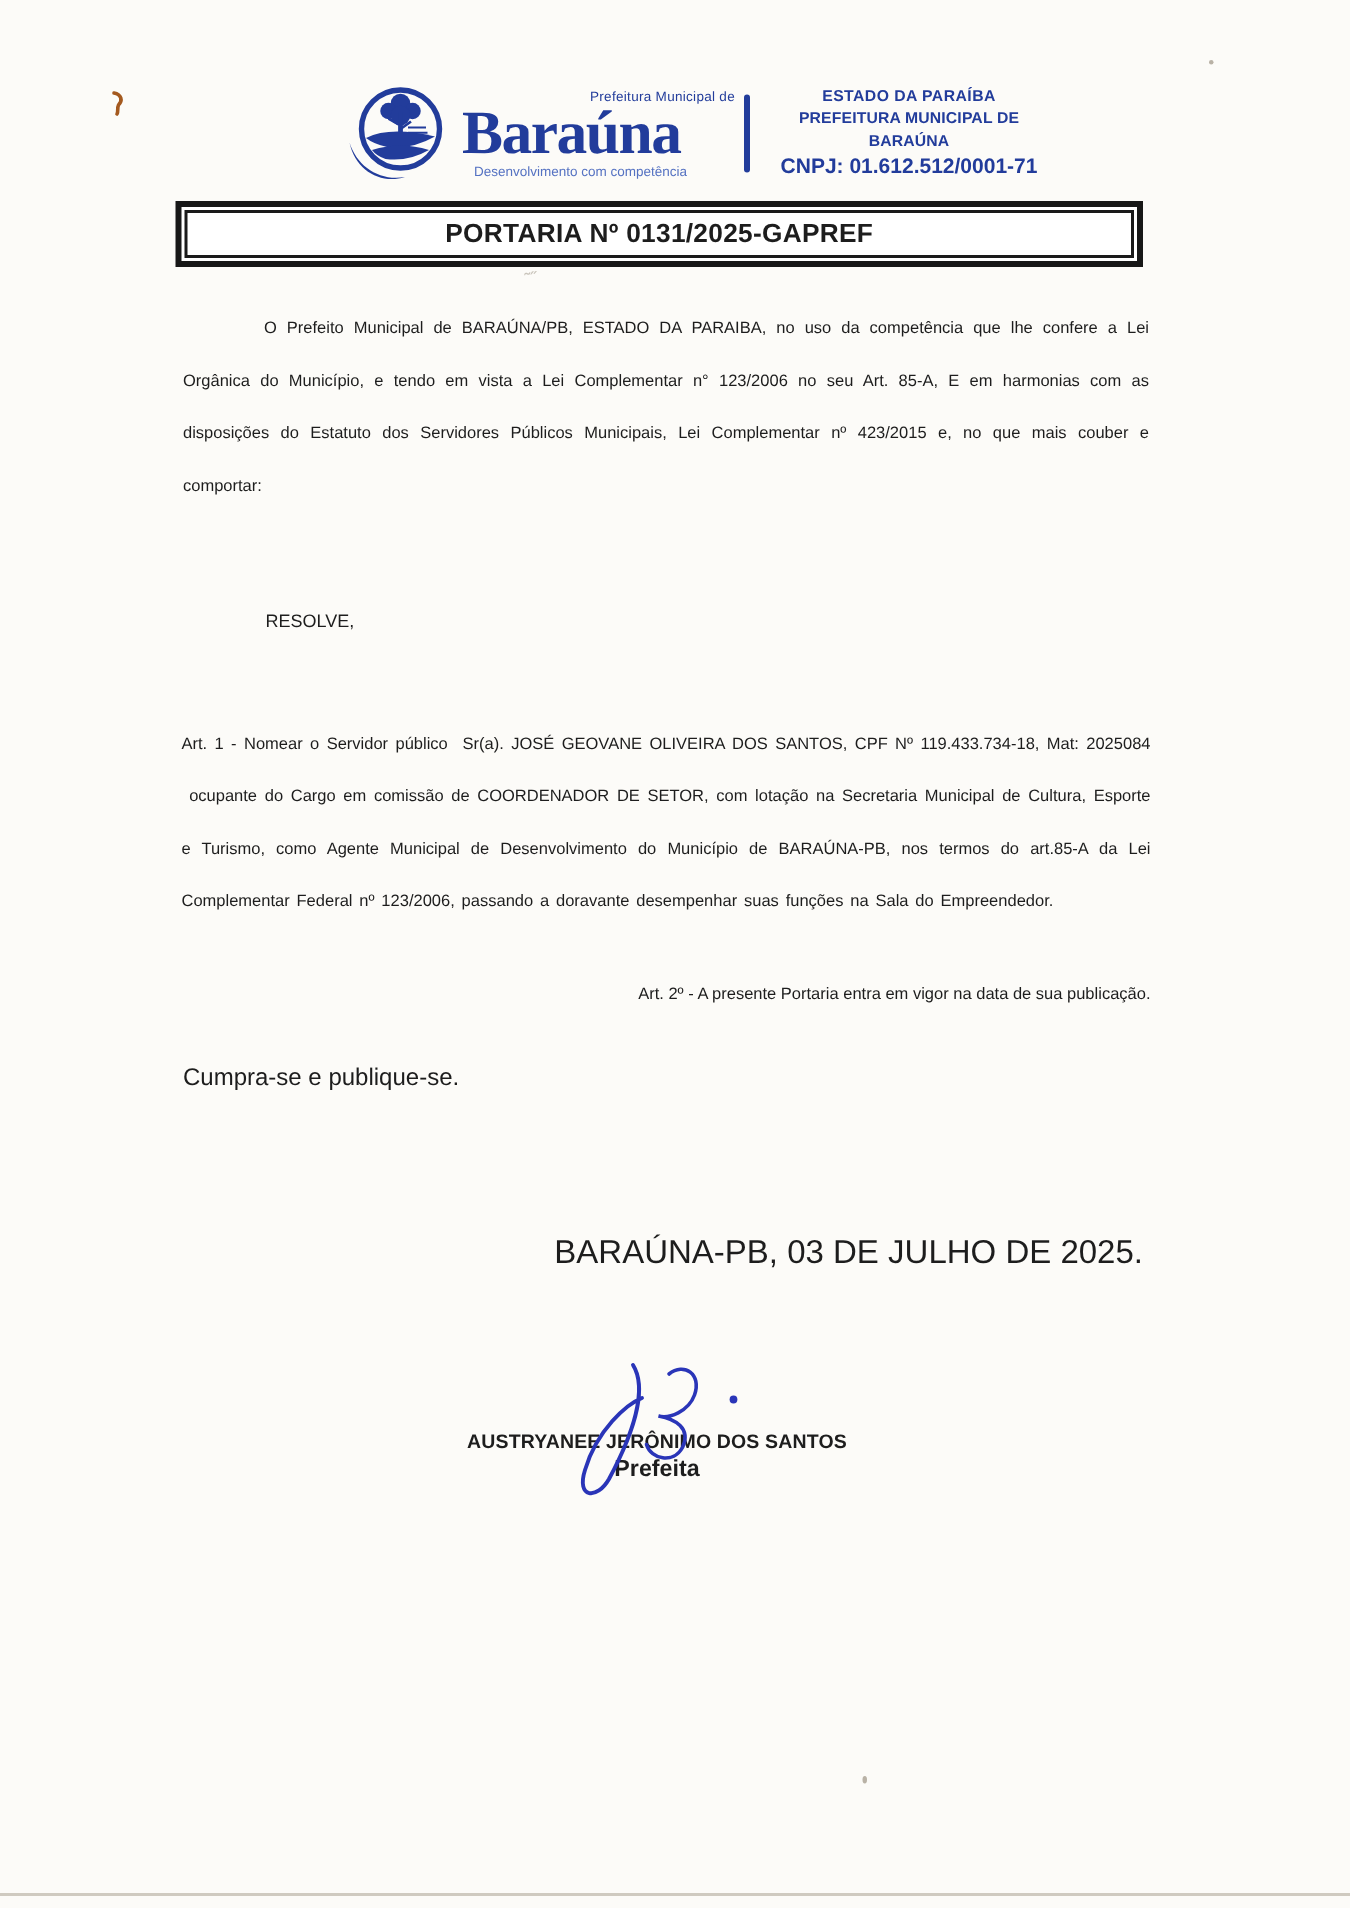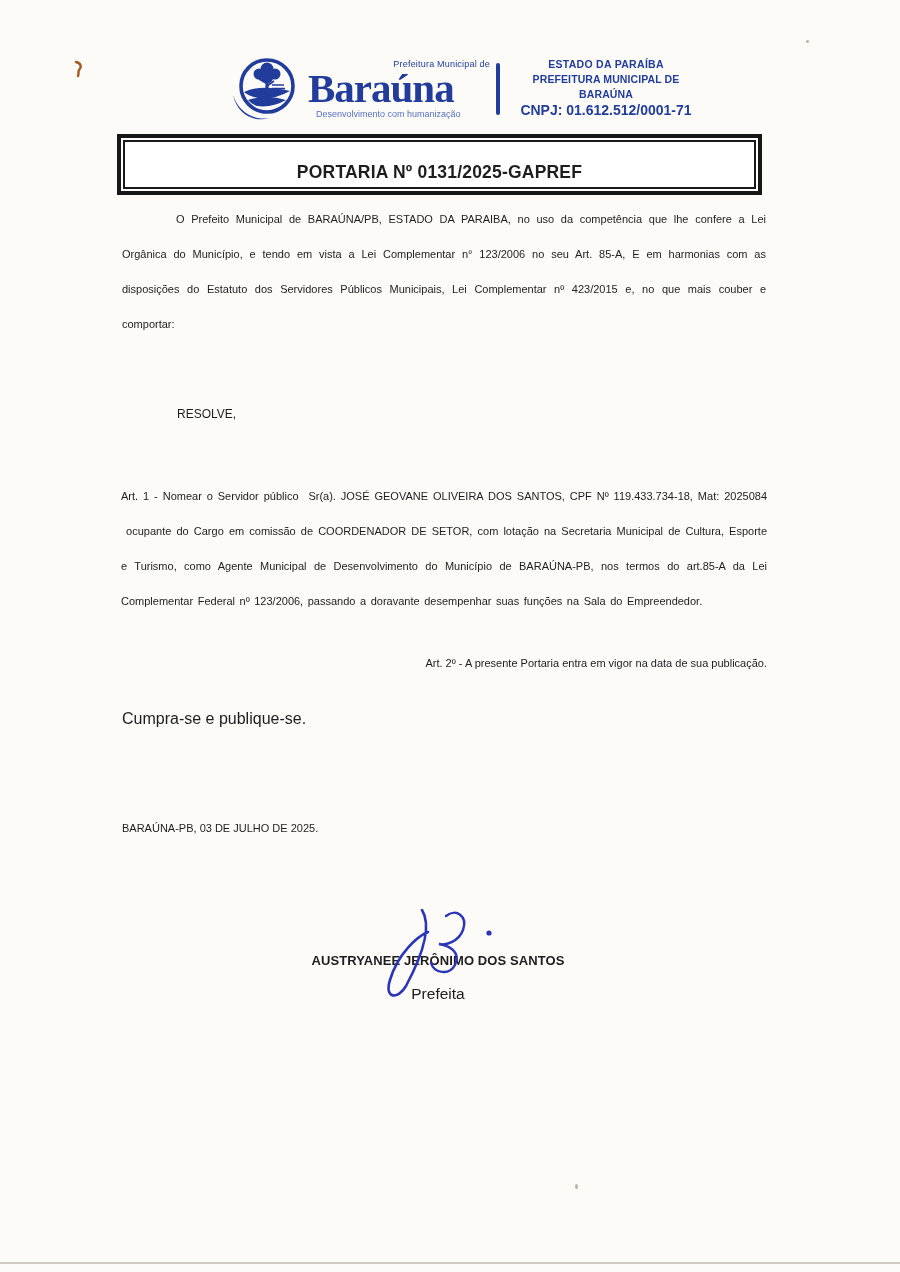--- a/index.html
+++ b/index.html
@@ -23,35 +23,35 @@
   .head-divider { width:4px; height:52px; background:var(--brand); margin:0 10px 0 6px; border-radius:2px; }
   .org-block { text-align:center; color:var(--brand); font-weight:bold; width:192px; line-height:1.4; }
   .org-line1 { font-size:10.5px; letter-spacing:.3px; }
   .org-line2 { font-size:10.5px; letter-spacing:.1px; }
   .org-line3 { font-size:14px; }
   
   .title-box {
     position:absolute; left:117px; top:134px; width:645px;
     border:4px solid #171717; background:#fff; padding:2px;
   }
-  .title-inner { border:2px solid #1a1a1a; text-align:center; padding:20px 0 4px; }
+  .title-inner { border:2px solid #1a1a1a; text-align:center; padding:3px 0 4px; }
   .title-text { font-weight:bold; font-size:17.5px; letter-spacing:.2px; }
   
   .para { position:absolute; font-size:11px; line-height:35px; text-align:justify; }
   .preamble { left:122px; top:202px; width:644px; text-indent:54px; word-spacing:3.5px; }
   .resolve { position:absolute; left:177px; top:407px; font-size:12px; }
   .article1 { left:121px; top:479px; width:646px; word-spacing:1.5px; }
   .article2 { left:121px; top:646px; width:646px; text-align:right; }
   .closing { position:absolute; left:122px; top:710px; font-size:16px; }
-  .dateline { position:absolute; left:122px; top:822px; width:644px; font-size:11px; padding-right:4px; }
+  .dateline { position:absolute; left:122px; top:822px; width:644px; text-align:right; font-size:22px; padding-right:4px; }
   b { font-weight:normal; }
   
   .sig-block { position:absolute; left:277px; top:953px; width:322px; text-align:center; }
   .sig-name { font-weight:bold; font-size:13px; letter-spacing:.1px; }
-  .sig-role { font-weight:normal; font-size:15.5px; margin-top:17px; }
+  .sig-role { font-weight:bold; font-size:15.5px; margin-top:3px; }
   .sig-ink { position:absolute; left:358px; top:906px; z-index:2; pointer-events:none; }
   
   .pen-mark { position:absolute; left:73px; top:60px; }
   .smudge { position:absolute; left:350px; top:179px; color:#c9c4bb; font-size:12px; transform:rotate(-8deg); }
   .speck { position:absolute; width:3px; height:3px; border-radius:50%; background:#b9b2a6; }
   .speck.s1 { left:806px; top:40px; }
   .speck.s2 { left:575px; top:1184px; height:5px; }
   .bottom-edge { position:absolute; left:0; top:1262px; width:900px; height:2px; background:#cfcac0; }
 </style>
 </head>
@@ -77,21 +77,21 @@
       <rect x="37.4" y="20" width="3.2" height="17" fill="var(--brand)"></rect>
       <path d="M38 28 L31 24 M39 31 L46 26" stroke="var(--brand)" stroke-width="1.8"></path>
       <path d="M44 30 h12 M44 33.5 h13 M44 37 h12" stroke="var(--brand)" stroke-width="1.3"></path>
       <path d="M16 37 Q32 29 62 36 Q46 45 30 43 Q21 41 16 37 Z" fill="var(--brand)"></path>
       <path d="M20 45 Q39 39 58 45 Q44 53 29 51 Q23 49 20 45 Z" fill="var(--brand)"></path>
       <path d="M5 40 C10 56 25 66 42 63 C26 68 9 59 5 40 Z" fill="var(--brand)"></path>
     </svg>
     <div class="wordmark">
       <span class="logo-top">Prefeitura Municipal de</span>
       <span class="logo-brand">Baraúna</span>
-      <span class="logo-tagline">Desenvolvimento com humanização</span>
+      <span class="logo-tagline">Desenvolvimento com competência</span>
     </div>
     <div class="head-divider"></div>
     <div class="org-block">
       <div class="org-line1">ESTADO DA PARAÍBA</div>
       <div class="org-line2">PREFEITURA MUNICIPAL DE BARAÚNA</div>
       <div class="org-line3">CNPJ: 01.612.512/0001-71</div>
     </div>
   </header>
 
   <div class="title-box">

